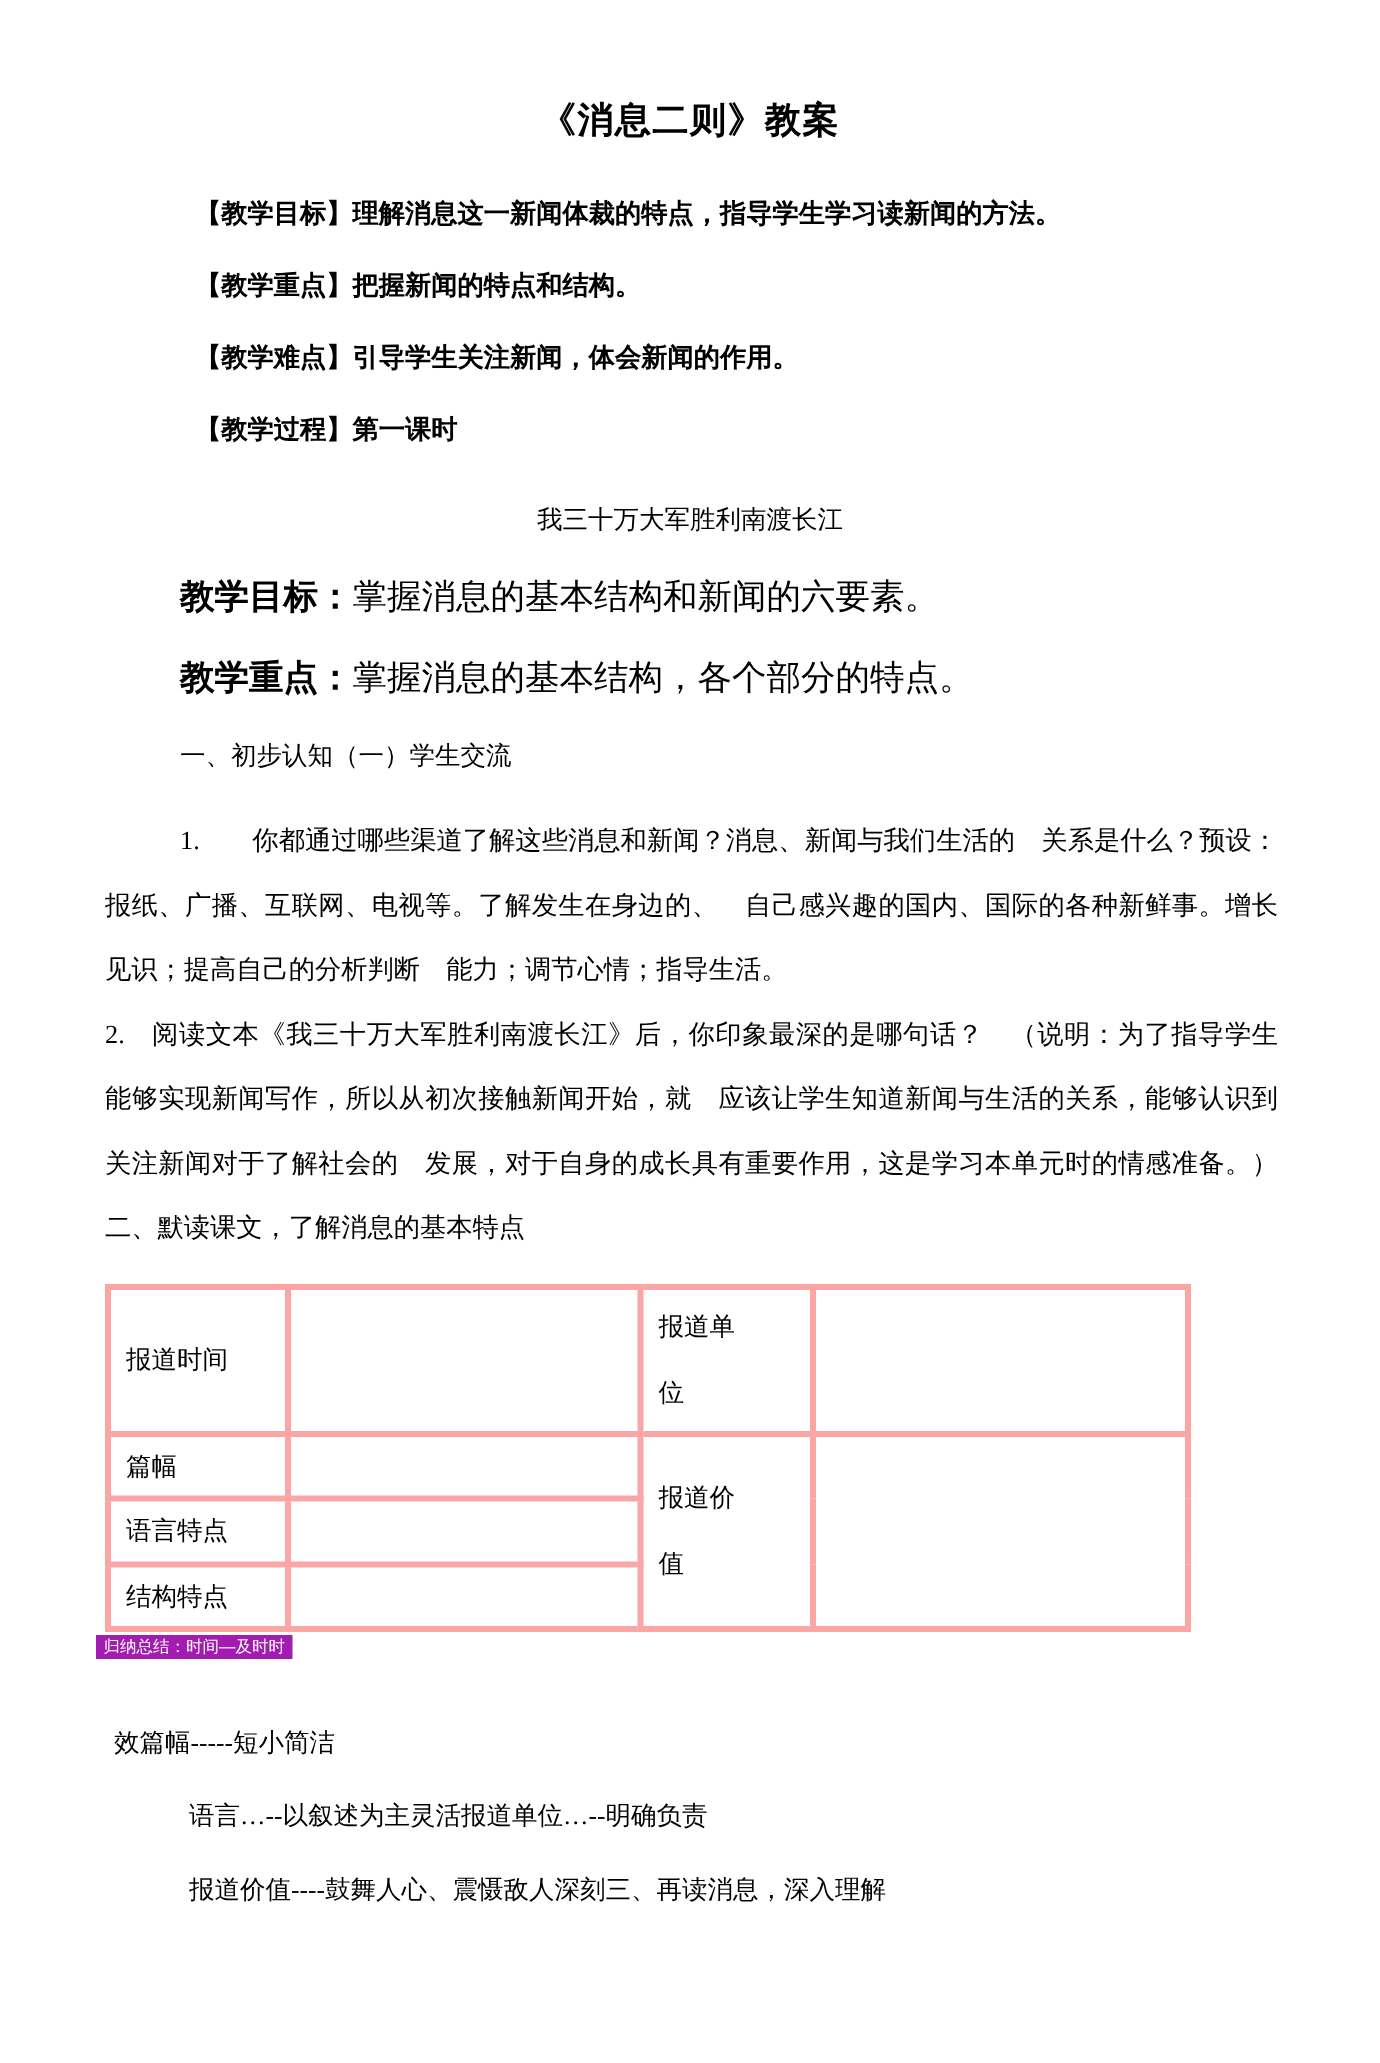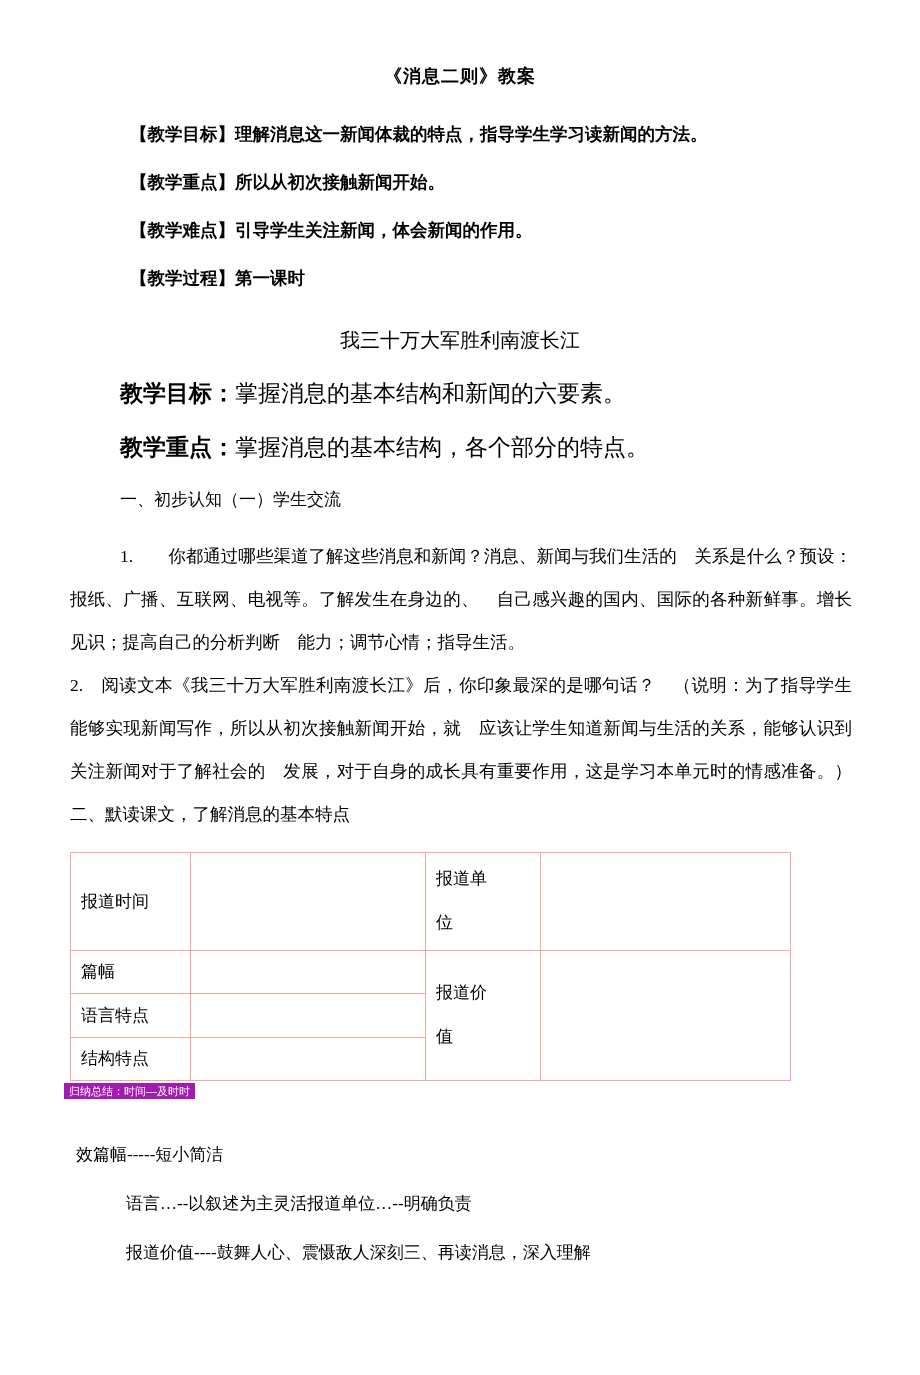--- a/index.html
+++ b/index.html
@@ -10,35 +10,35 @@
     background: #ffffff;
     color: #000000;
     font-family: "Liberation Serif", "DejaVu Serif", serif;
     position: relative;
     overflow: hidden;
   }
   .title {
     margin: 0;
     padding-top: 64px;
     text-align: center;
-    font-size: 18px;
+    font-size: 24px;
     font-weight: 700;
     letter-spacing: 1px;
   }
   .hpara {
     margin: 0 70px 27px 130px;
     font-size: 17.5px;
     font-weight: 700;
     line-height: 1.2;
   }
   .hpara.first { margin-top: 36px; }
   .subtitle {
     margin: 38px 0 26px 0;
     text-align: center;
-    font-size: 20px;
+    font-size: 17px;
     font-weight: 400;
   }
   .lpara {
     margin: 0 70px 25px 120px;
     font-size: 23px;
     line-height: 1.25;
   }
   .lbl { font-weight: 700; }
   .bold-line {
     margin: 0 70px 25px 120px;
@@ -58,21 +58,21 @@
   }
   .indent1 { text-indent: 50px; }
   .news-table {
     width: 720px;
     margin: 16px 0 0 70px;
     border-collapse: collapse;
     font-size: 17px;
     table-layout: fixed;
   }
   .news-table td {
-    border: 1px solid #fca5a5;
+    border: 4px solid #fca5a5;
     padding: 0 10px;
     vertical-align: middle;
   }
   .c1 { width: 120px; }
   .c2 { width: 235px; }
   .c3 { width: 115px; }
   .c4 { width: 250px; }
   .h98 { height: 98px; }
   .h43 { height: 43px; }
   .h44 { height: 44px; }
@@ -96,21 +96,21 @@
   .f3 { margin: 26px 0 0 126px; }
 </style>
 </head>
 <body>
 
 <div>
 
   <h1 class="title">《消息二则》教案</h1>
 
   <p class="hpara first">【教学目标】理解消息这一新闻体裁的特点，指导学生学习读新闻的方法。</p>
-  <p class="hpara">【教学重点】所以从初次接触新闻开始。</p>
+  <p class="hpara">【教学重点】把握新闻的特点和结构。</p>
   <p class="hpara">【教学难点】引导学生关注新闻，体会新闻的作用。</p>
   <p class="hpara">【教学过程】第一课时</p>
 
   <p class="subtitle">我三十万大军胜利南渡长江</p>
 
   <p class="lpara"><span class="lbl">教学目标：</span><span>掌握消息的基本结构和新闻的六要素。</span></p>
   <p class="lpara"><span class="lbl">教学重点：</span><span>掌握消息的基本结构，各个部分的特点。</span></p>
 
   <p class="section-line">一、初步认知（一）学生交流</p>
 

